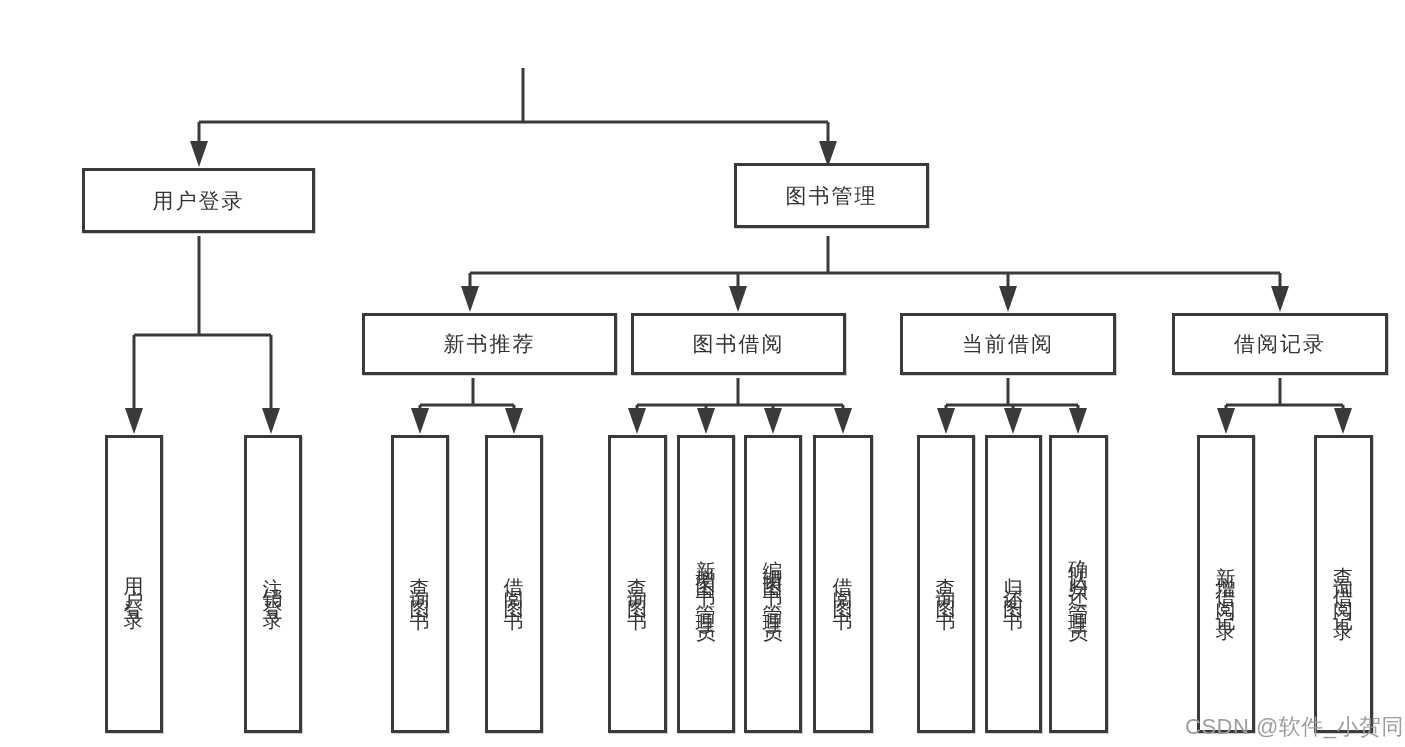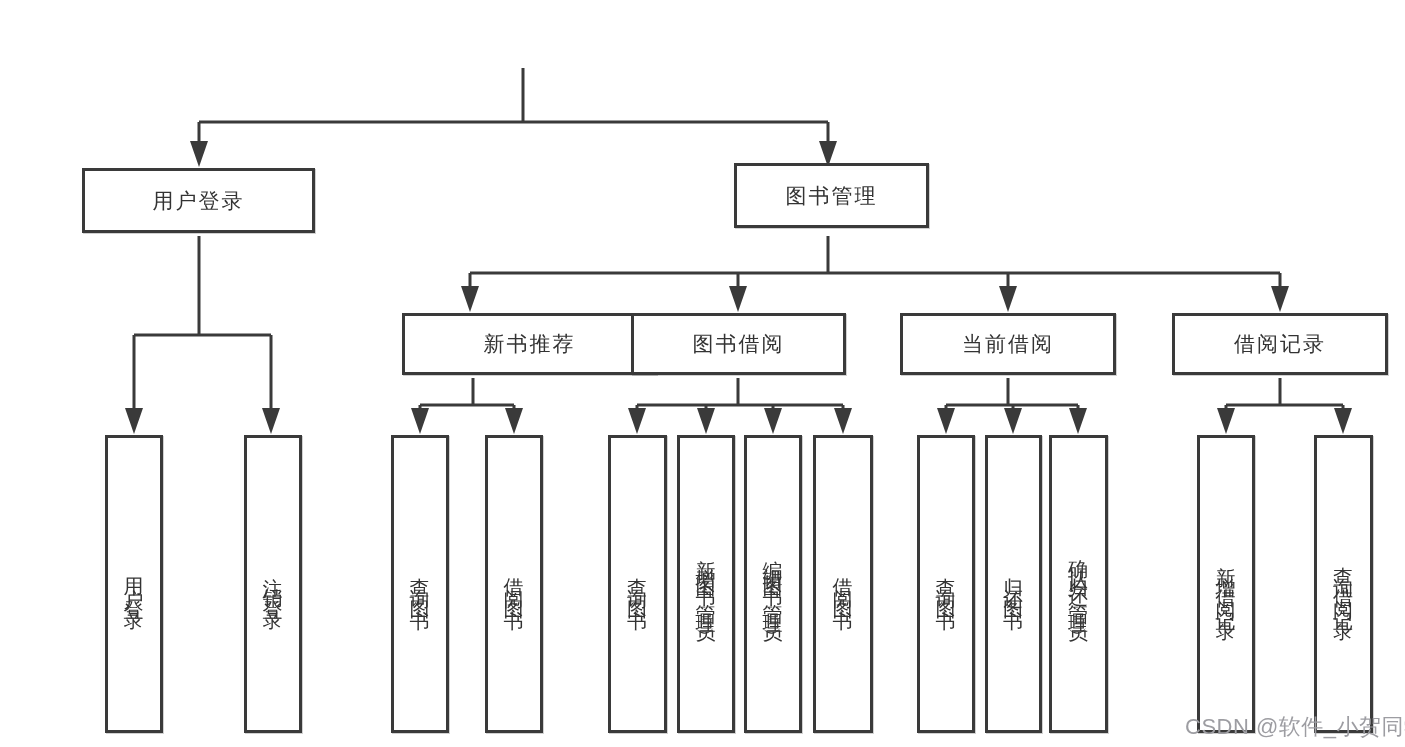--- a/index.html
+++ b/index.html
@@ -97,21 +97,21 @@
   </svg>
 
 
   <div class="node" style="left:82px; top:168px; width:233px; height:65px;">
     <span>用户登录</span>
   </div>
   <div class="node" style="left:710px; top:163px; width:195px; height:65px;margin-left:24px;">
     <span>图书管理</span>
   </div>
 
-  <div class="node" style="left:362px; top:313px; width:255px; height:62px;margin-left:40px;">
+  <div class="node" style="left:362px; top:313px; width:255px; height:62px;">
     <span>新书推荐</span>
   </div>
   <div class="node" style="left:631px; top:313px; width:215px; height:62px;">
     <span>图书借阅</span>
   </div>
   <div class="node" style="left:900px; top:313px; width:216px; height:62px;">
     <span>当前借阅</span>
   </div>
   <div class="node" style="left:1172px; top:313px; width:216px; height:62px;text-align:right;">
     <span>借阅记录</span>

